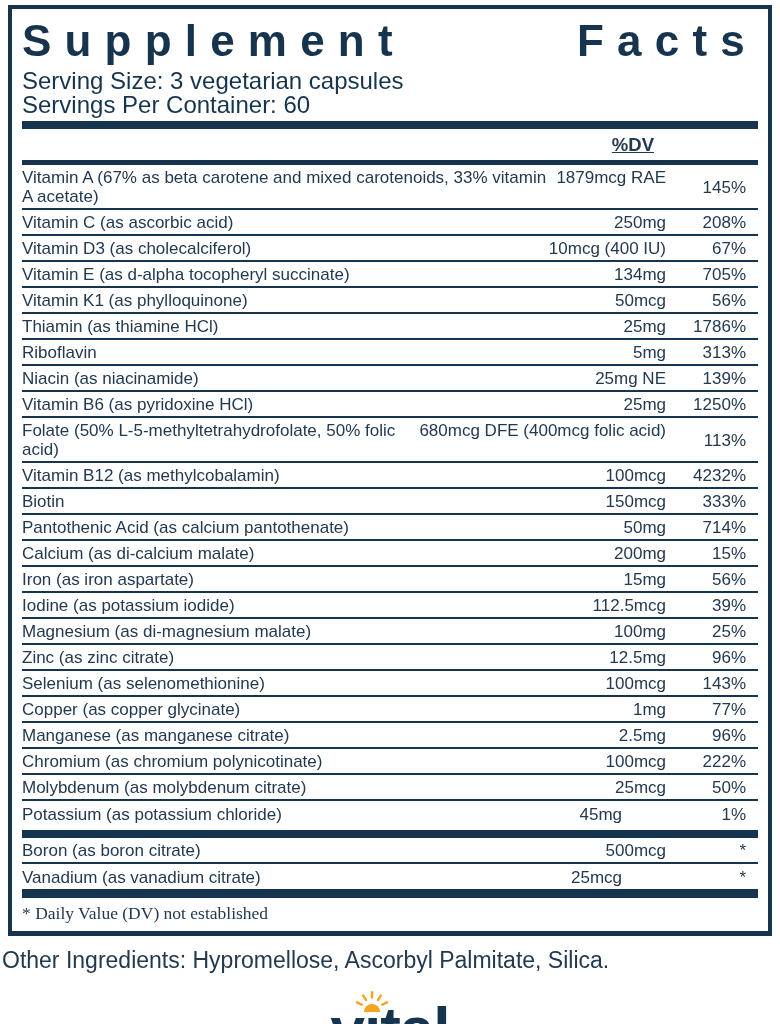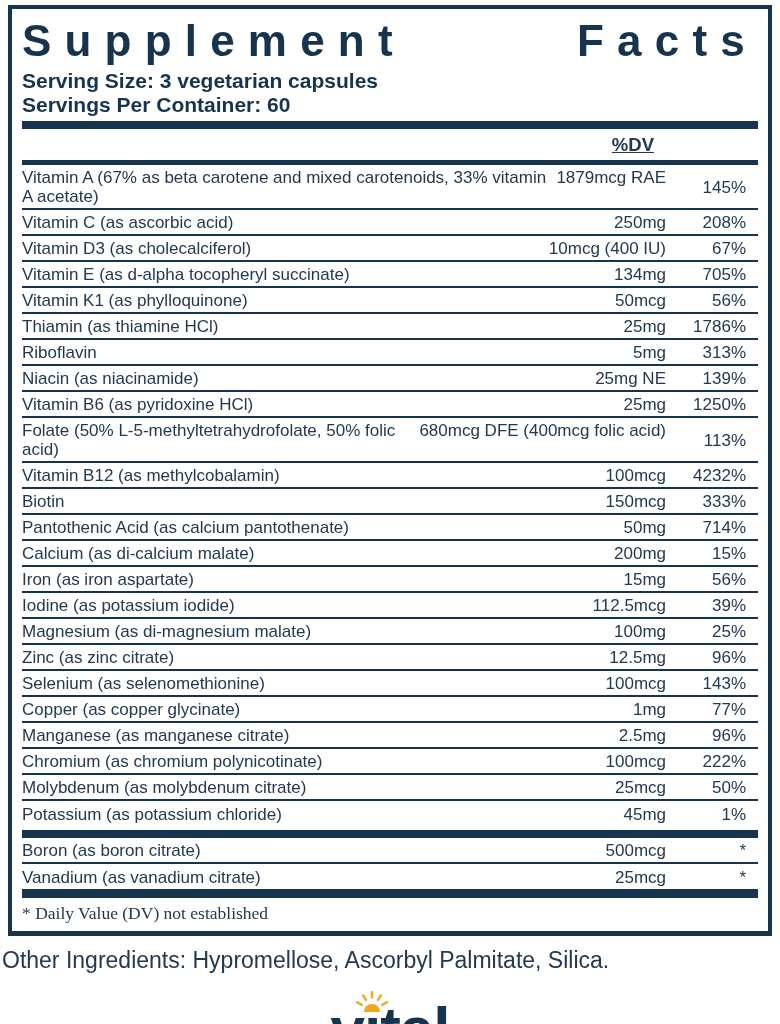--- a/index.html
+++ b/index.html
@@ -23,22 +23,22 @@
     justify-content:space-between;
     margin-top:9px;
     font-size:44px;
     font-weight:700;
     color:var(--navy);
     line-height:1.05;
   }
   .title-row span{letter-spacing:0.30em;white-space:nowrap;}
   .serving{
     margin-top:5px;
-    font-size:21px;
-    font-weight:700;
+    font-size:24px;
+    font-weight:400;
     color:var(--navy);
     line-height:24px;
   }
   .bar{background:var(--navy);width:100%;}
   .bar-lg{height:8px;margin-top:4px;}
   .bar-md{height:5px;}
   .bar-xl{height:9px;}
 
   .head-row{
     display:grid;
@@ -54,21 +54,21 @@
   .row{
     display:grid;
     grid-template-columns:1fr 92px;
     align-items:center;
     padding:3px 0 2px 0;
     min-height:25px;
     border-bottom:2px solid var(--navy);
     font-size:17px;
     line-height:19px;
   }
-  .rows-group .row:last-child{border-bottom:none;}
+  .rows-group .row:last-child{border-bottom:none;gap:44px;}
   .cell-main{display:flex;justify-content:space-between;gap:10px;}
   .cell-main .amt{white-space:nowrap;text-align:center;}
   .dv{text-align:right;padding-right:12px;}
 
   .footnote{
     padding:5px 0 7px 0;
     font-size:17.5px;
     font-family:Liberation Serif, serif;
   }
 

